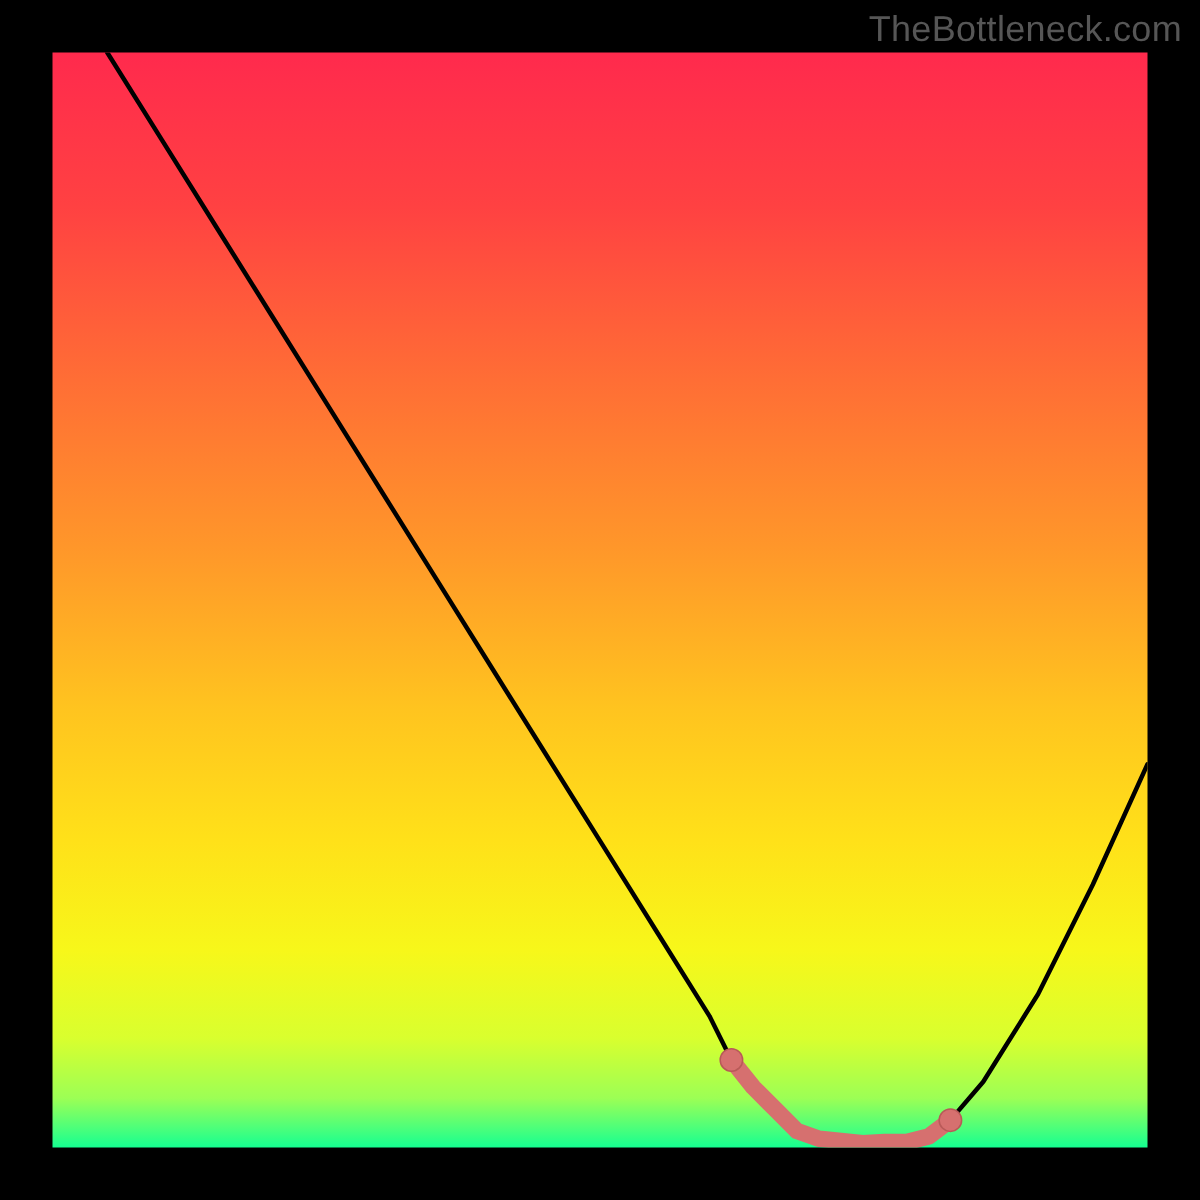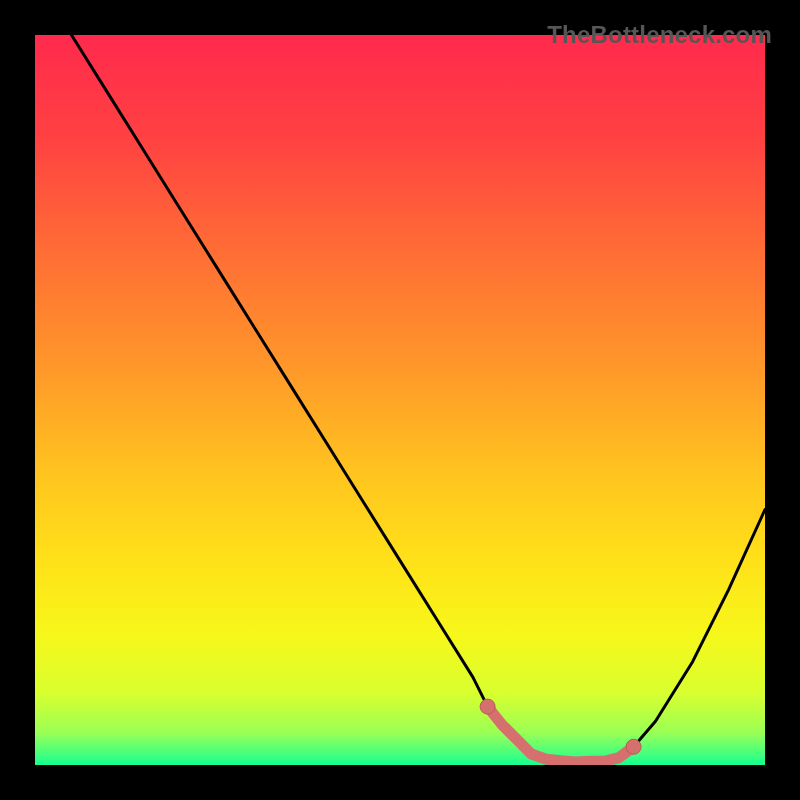--- a/index.html
+++ b/index.html
@@ -12,28 +12,27 @@
   }
   .frame {
     position: relative;
     width: 800px;
     height: 800px;
     background: #000;
   }
   .watermark {
     position: absolute;
     top: 6px;
-    right: 28px;
+    right: 12px;
     font-family: Arial, Helvetica, sans-serif;
     font-size: 24px;
-    font-weight: 700;
+    font-weight: 400;
     color: #565656;
     letter-spacing: 0.2px;
     z-index: 10;
-    margin-top: 15px;
   }
   svg.plot {
     position: absolute;
     left: 0;
     top: 0;
     width: 800px;
     height: 800px;
   }
 </style>
 </head>

